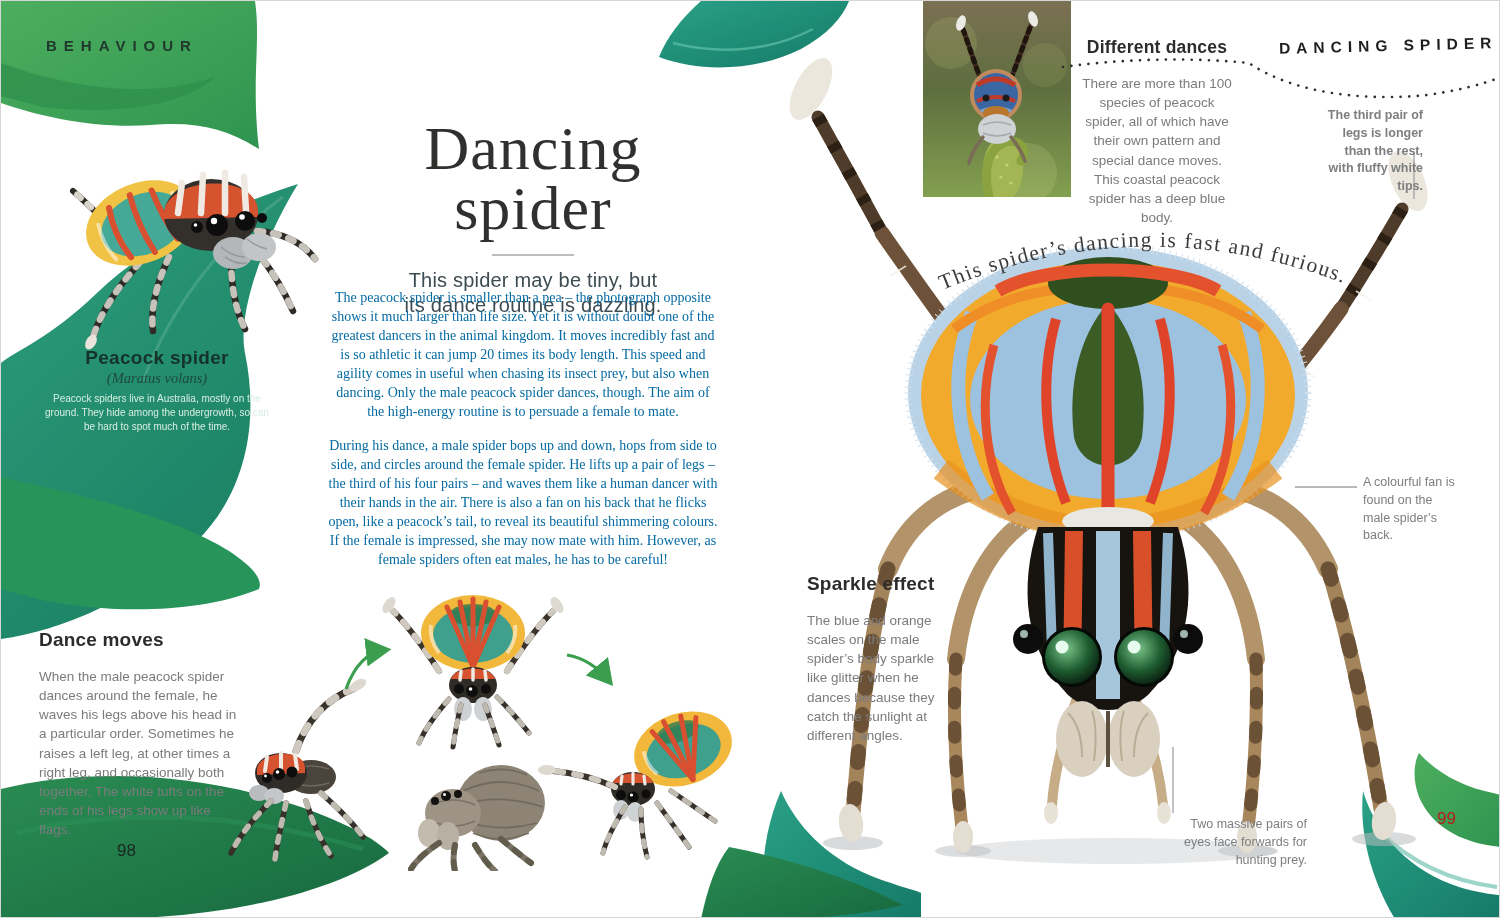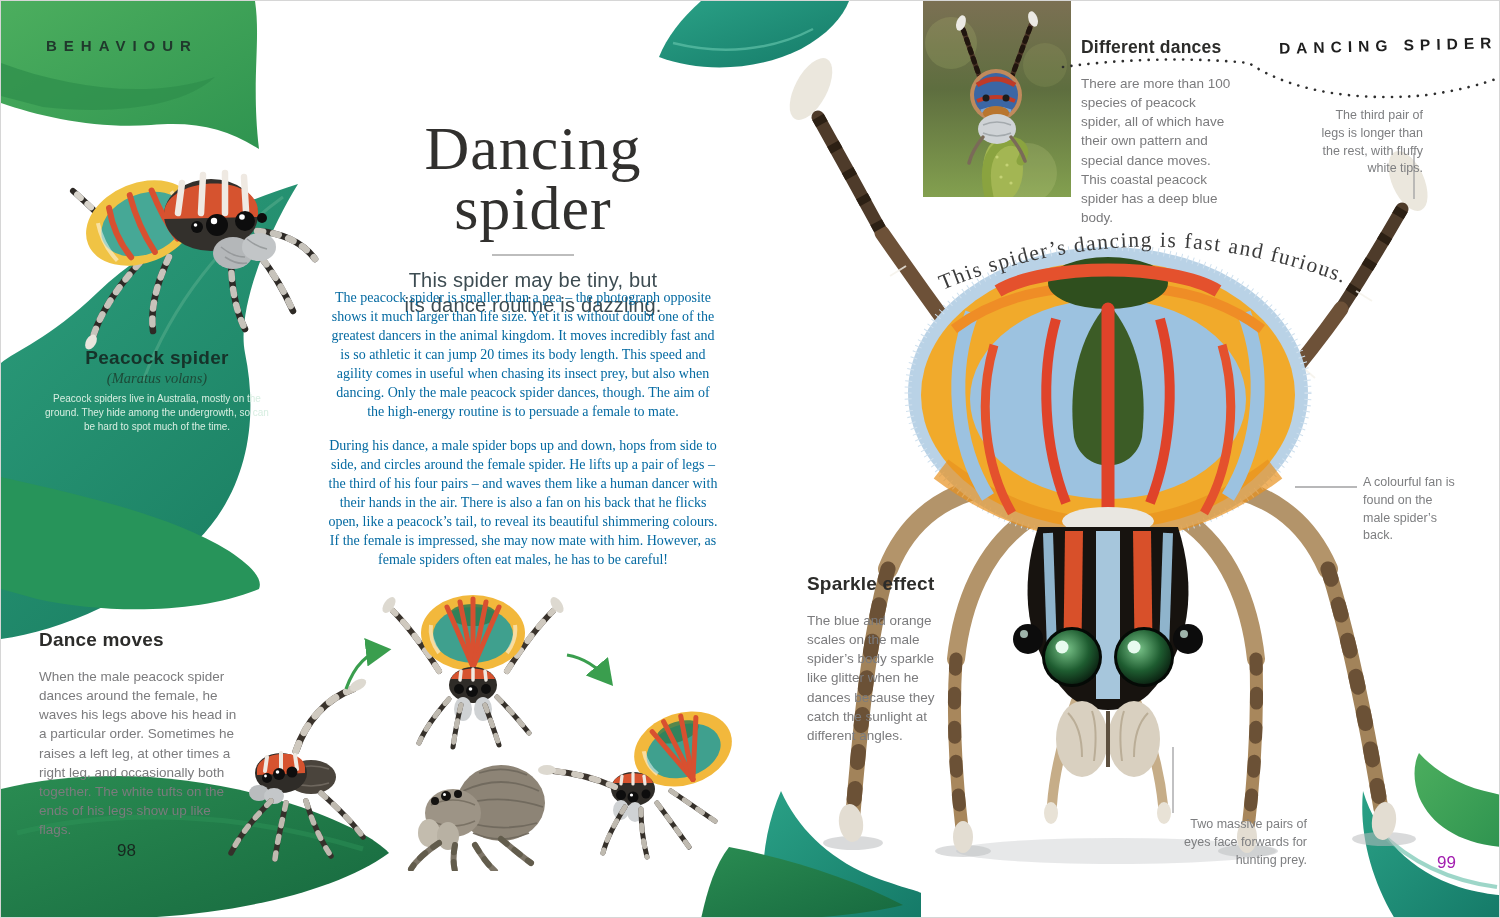--- a/index.html
+++ b/index.html
@@ -41,33 +41,33 @@
   .caption-latin{
     font-family:"Liberation Serif","DejaVu Serif",serif;font-style:italic;
     font-size:14.5px;color:#1d4a38;margin-top:1px;
   }
   .caption-body{font-size:10px;line-height:1.4;color:#d7eee1;margin-top:5px;}
 
   .dance-moves{left:38px;top:628px;width:200px;}
   .feature-head{font-size:19px;font-weight:700;color:#2c2c2a;letter-spacing:.2px;}
   .feature-body{font-size:13.5px;line-height:1.42;color:#7b7b7d;margin-top:16px;}
 
-  .different-dances{left:1080px;top:36px;width:152px;text-align:left;}
+  .different-dances{left:1080px;top:36px;width:152px;text-align:center;}
   .different-dances .feature-head{font-size:17.5px;}
 
   .sparkle{left:806px;top:572px;width:130px;text-align:left;}
 
   .annotation{font-size:12.5px;line-height:1.42;color:#7d7e80;}
-  .ann-third{left:1320px;top:106px;width:102px;text-align:right;}
+  .ann-third{left:1320px;top:106px;width:102px;text-align:right;font-weight:bold;}
   .ann-fan{left:1362px;top:473px;width:100px;text-align:left;}
   .ann-eyes{left:1168px;top:815px;width:138px;text-align:right;}
 
   .pageno{font-size:17px;color:#17281f;}
   .pageno-left{left:116px;top:840px;}
-  .pageno-right{left:1436px;top:852px;color:#a21caf;}
+  .pageno-right{left:1436px;top:808px;color:#b91c1c;}
 
   .quote-text{
     font-family:"Liberation Serif","DejaVu Serif",serif;
     font-size:21.5px;letter-spacing:1.5px;fill:#3c3c3c;
   }
 </style>
 </head>
 <body>
 
 <div class="spread">

